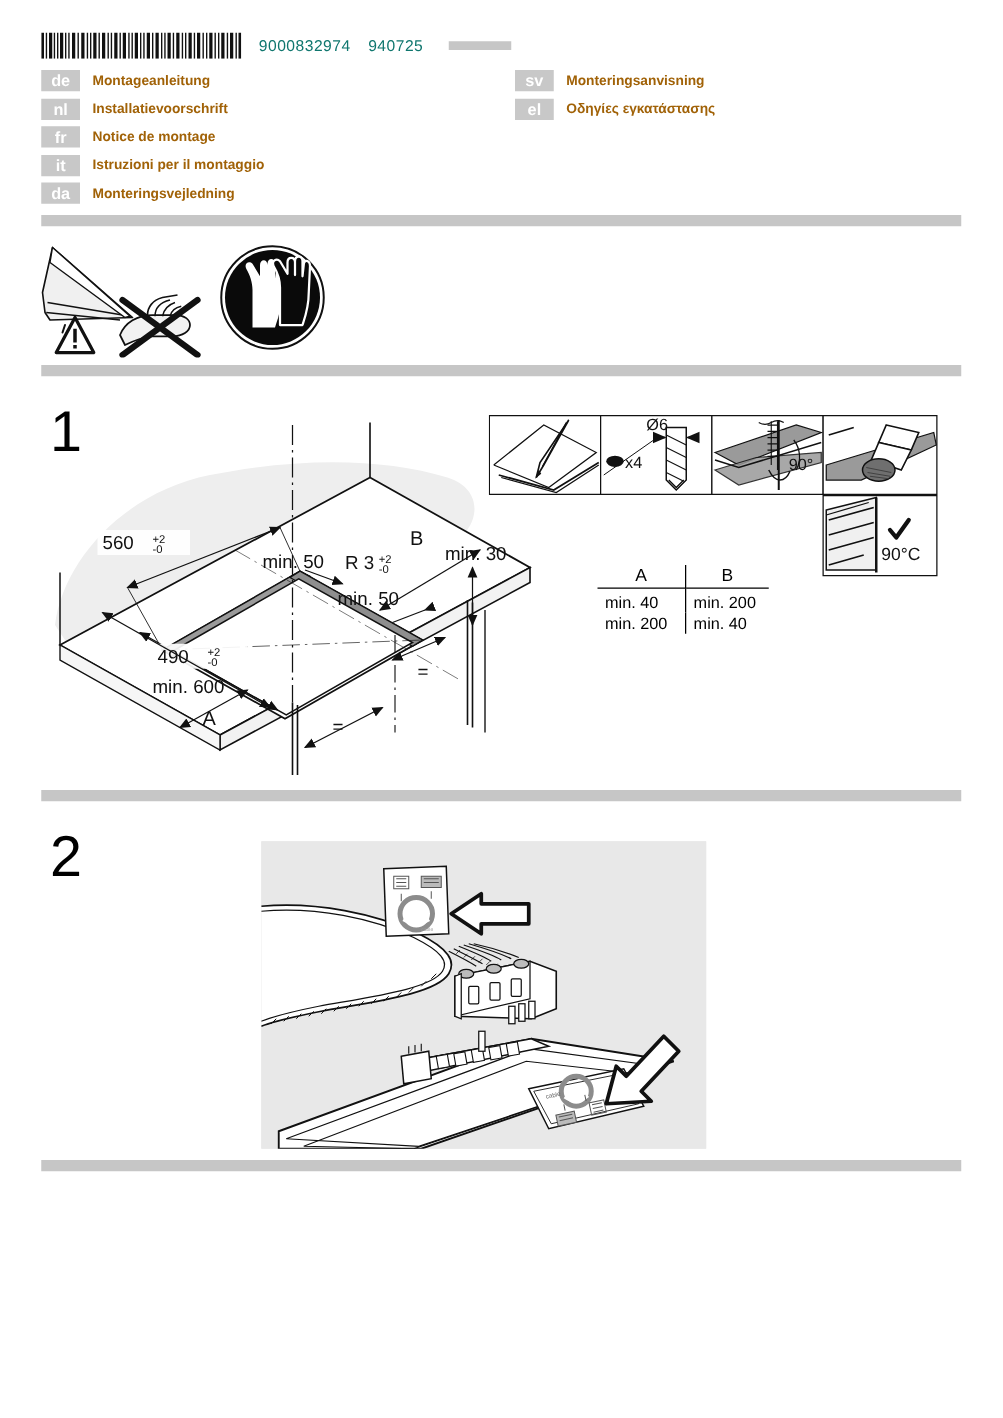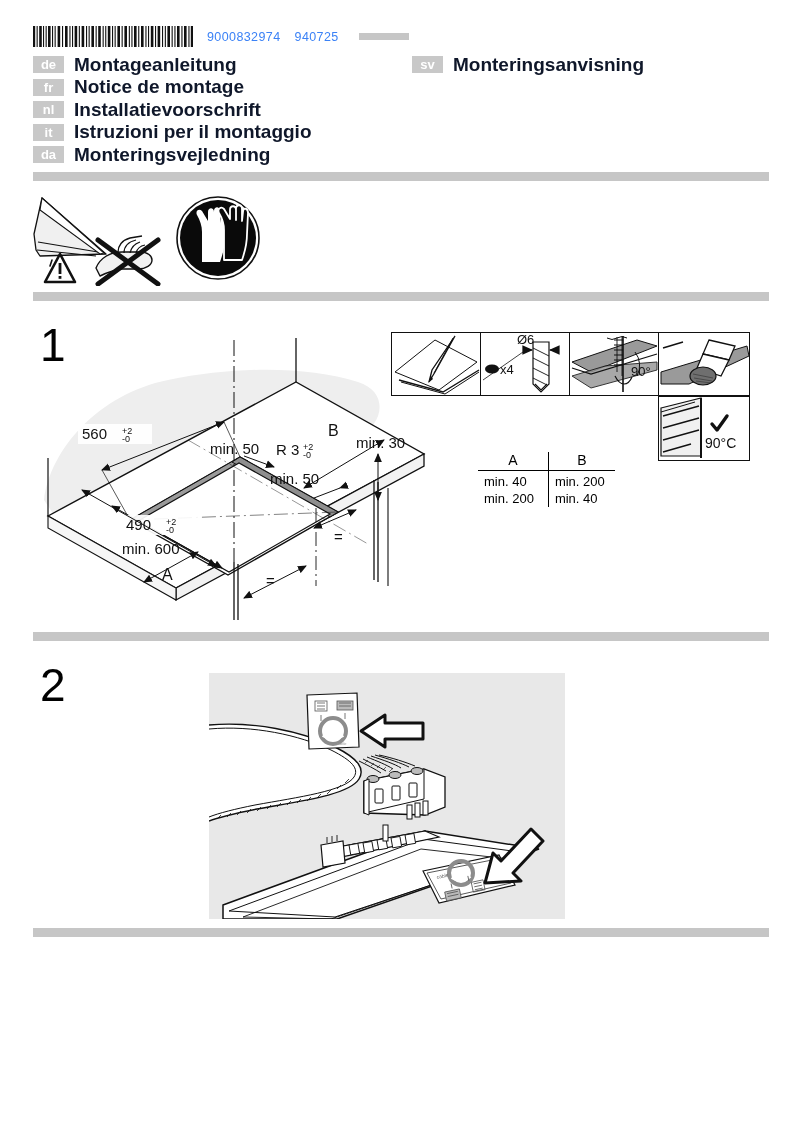--- a/index.html
+++ b/index.html
@@ -27,21 +27,21 @@
     align-items: center;
     gap: 14px;
   }
   .barcode {
     width: 160px; height: 21px;
     display: block;
   }
   .doc-num {
     font-size: 12.5px;
     letter-spacing: 0.4px;
-    color: #3b82f6;
+    color: #0f766e;
     white-space: nowrap;
   }
   .doc-num .second { margin-left: 14px; }
   .header-tail {
     width: 50px; height: 7px;
     background: #c6c6c6;
     margin-left: 6px;
   }
 
   
@@ -65,23 +65,23 @@
     background: #c8c8c8;
     color: #ffffff;
     font-size: 13px;
     font-weight: bold;
     line-height: 17px;
     text-align: center;
     flex: 0 0 auto;
   }
   .lang-title {
     margin-left: 10px;
-    font-size: 19px;
+    font-size: 11px;
     font-weight: bold;
-    color: #0f172a;
+    color: #a16207;
     white-space: nowrap;
   }
 
   
   .rule {
     position: absolute;
     left: 33px;
     width: 736px;
     height: 9px;
     background: #c6c6c6;
@@ -228,41 +228,45 @@
 
     <div class="header-tail"></div>
   </div>
 
   <div class="lang-col left">
     <div class="lang-row">
       <span class="lang-code">de</span>
       <span class="lang-title">Montageanleitung</span>
     </div>
     <div class="lang-row">
+      <span class="lang-code">nl</span>
+      <span class="lang-title">Installatievoorschrift</span>
+    </div>
+    <div class="lang-row">
       <span class="lang-code">fr</span>
       <span class="lang-title">Notice de montage</span>
-    </div>
-    <div class="lang-row">
-      <span class="lang-code">nl</span>
-      <span class="lang-title">Installatievoorschrift</span>
     </div>
     <div class="lang-row">
       <span class="lang-code">it</span>
       <span class="lang-title">Istruzioni per il montaggio</span>
     </div>
     <div class="lang-row">
       <span class="lang-code">da</span>
       <span class="lang-title">Monteringsvejledning</span>
     </div>
   </div>
 
   <div class="lang-col right">
     <div class="lang-row">
       <span class="lang-code">sv</span>
       <span class="lang-title">Monteringsanvisning</span>
+    </div>
+    <div class="lang-row">
+      <span class="lang-code">el</span>
+      <span class="lang-title">Οδηγίες εγκατάστασης</span>
     </div>
   </div>
 
   <div class="rule r1"></div>
   <div class="rule r2"></div>
   <div class="rule r3"></div>
   <div class="rule r4"></div>
 
   <div class="safety-band">
     <svg width="230" height="96" viewBox="0 0 230 96">

